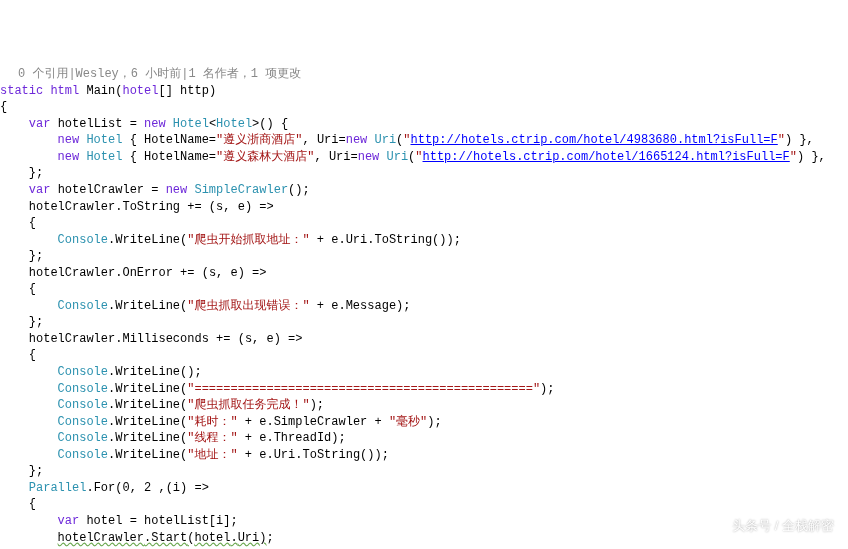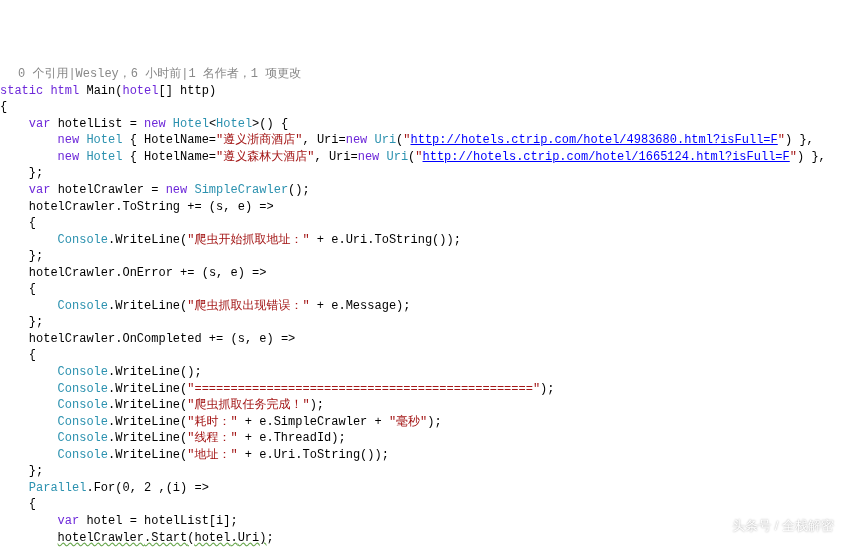--- a/index.html
+++ b/index.html
@@ -47,21 +47,21 @@
     <span>}</span><span>;</span>
     <span class="kw">var</span> <span>hotelCrawler</span> <span>=</span> <span class="kw">new</span> <span class="type">SimpleCrawler</span><span>(</span><span>)</span><span>;</span>
     <span>hotelCrawler</span><span>.</span><span>ToString</span> <span>+=</span> <span>(</span><span>s</span><span>,</span> <span>e</span><span>)</span><span> =&gt;</span>
     <span>{</span>
         <span class="type">Console</span><span>.</span><span>WriteLine</span><span>(</span><span class="str">"爬虫开始抓取地址："</span><span></span><span> + </span><span>e</span><span>.</span><span>Uri</span><span>.</span><span>ToString</span><span>(</span><span>)</span><span>)</span><span>;</span>
     <span>}</span><span>;</span>
     <span>hotelCrawler</span><span>.</span><span>OnError</span> <span>+=</span> <span>(</span><span>s</span><span>,</span> <span>e</span><span>)</span><span> =&gt;</span>
     <span>{</span>
         <span class="type">Console</span><span>.</span><span>WriteLine</span><span>(</span><span class="str">"爬虫抓取出现错误："</span><span> + </span><span>e</span><span>.</span><span>Message</span><span>)</span><span>;</span>
     <span>}</span><span>;</span>
-    <span>hotelCrawler</span><span>.</span><span>OnCompleted</span> <span>+=</span> <span>(</span><span>s</span><span>,</span> <span>e</span><span>)</span><span> =&gt;</span>
+    <span>hotelCrawler</span><span>.</span><span>Milliseconds</span> <span>+=</span> <span>(</span><span>s</span><span>,</span> <span>e</span><span>)</span><span> =&gt;</span>
     <span>{</span>
         <span class="type">Console</span><span>.</span><span>WriteLine</span><span>(</span><span>)</span><span>;</span>
         <span class="type">Console</span><span>.</span><span>WriteLine</span><span>(</span><span class="str">"==============================================="</span><span>)</span><span>;</span>
         <span class="type">Console</span><span>.</span><span>WriteLine</span><span>(</span><span class="str">"爬虫抓取任务完成！"</span><span>)</span><span>;</span>
         <span class="type">Console</span><span>.</span><span>WriteLine</span><span>(</span><span class="str">"耗时："</span><span> + </span><span>e</span><span>.</span><span>SimpleCrawler</span><span> + </span><span class="str">"毫秒"</span><span>)</span><span>;</span>
         <span class="type">Console</span><span>.</span><span>WriteLine</span><span>(</span><span class="str">"线程："</span><span> + </span><span>e</span><span>.</span><span>ThreadId</span><span>)</span><span>;</span>
         <span class="type">Console</span><span>.</span><span>WriteLine</span><span>(</span><span class="str">"地址："</span><span> + </span><span>e</span><span>.</span><span>Uri</span><span>.</span><span>ToString</span><span>(</span><span>)</span><span>)</span><span>;</span>
     <span>}</span><span>;</span>
     <span class="type">Parallel</span><span>.</span><span>For</span><span>(</span><span>0</span><span>,</span> <span>2</span> <span>,</span><span>(</span><span>i</span><span>)</span><span> =&gt;</span>
     <span>{</span>

